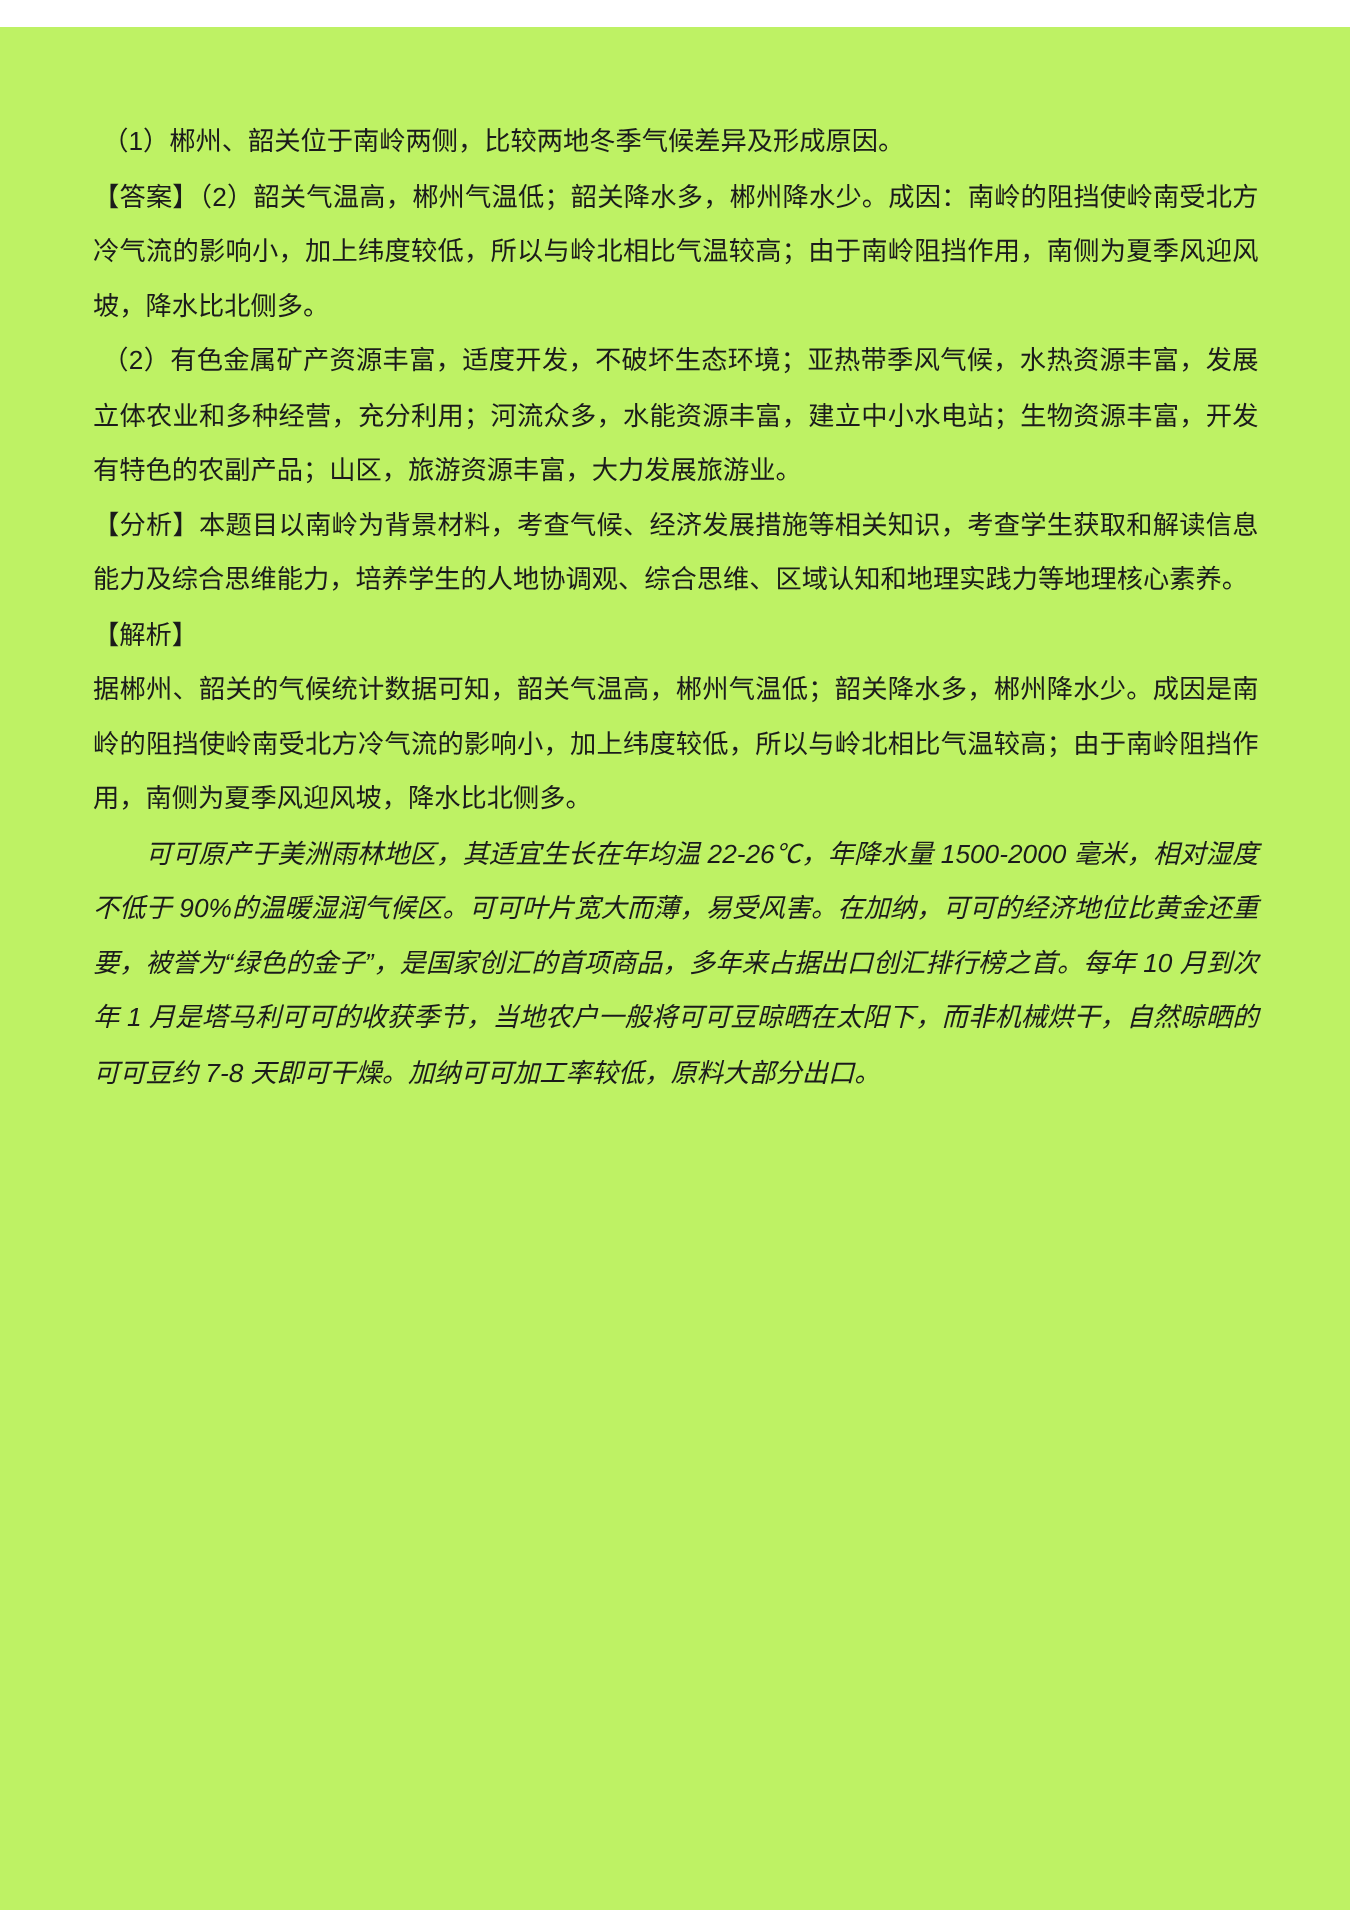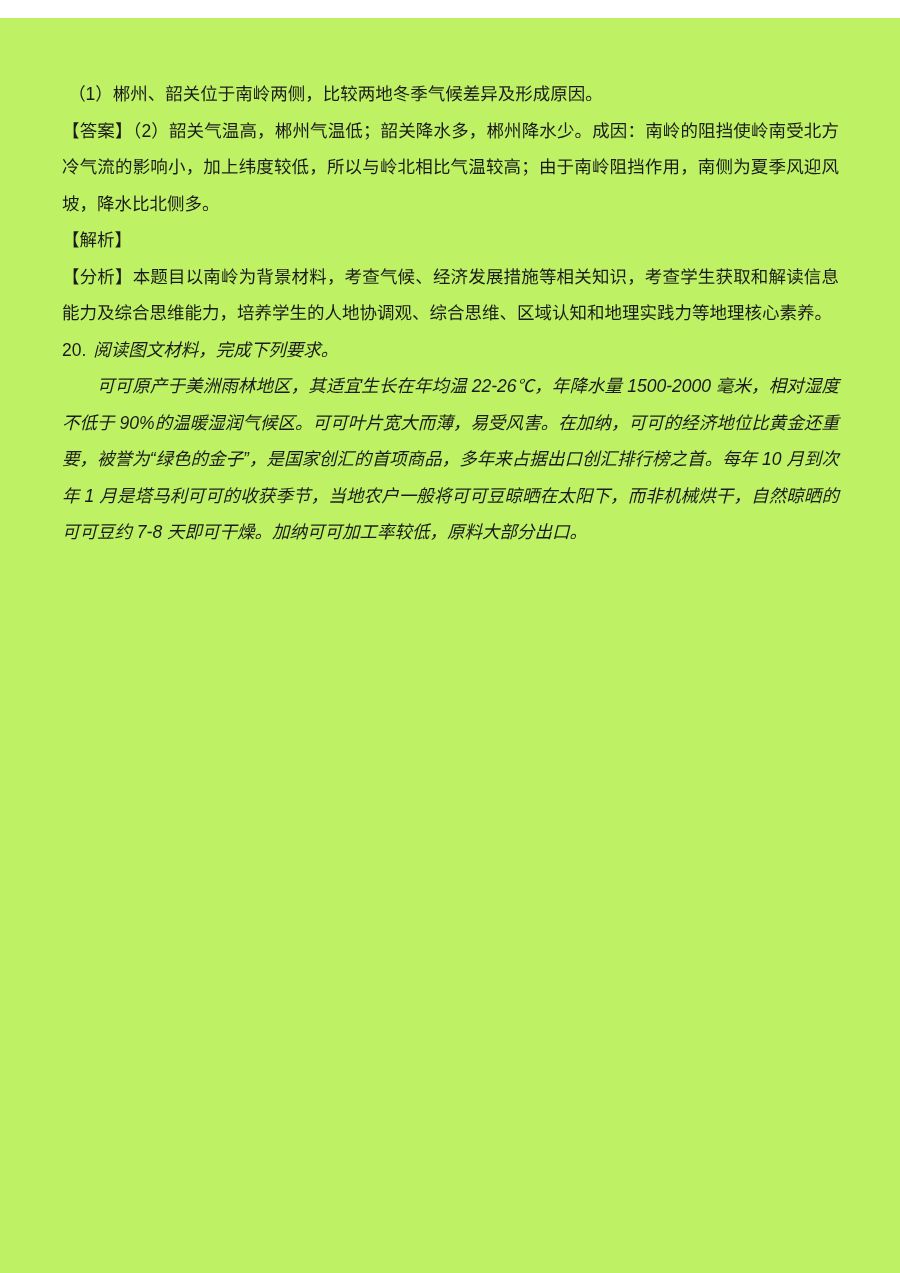--- a/index.html
+++ b/index.html
@@ -50,29 +50,28 @@
 <body>
 
 <div class="page">
   <div class="content">
 
     <p class="sub-question">（1）郴州、韶关位于南岭两侧，比较两地冬季气候差异及形成原因。</p>
 
 
     <p>【答案】（2）韶关气温高，郴州气温低；韶关降水多，郴州降水少。成因：南岭的阻挡使岭南受北方冷气流的影响小，加上纬度较低，所以与岭北相比气温较高；由于南岭阻挡作用，南侧为夏季风迎风坡，降水比北侧多。</p>
 
+    <p class="sub-question">（2）有色金属矿产资源丰富，适度开发，不破坏生态环境；亚热带季风气候，水热资源丰富，发展立体农业和多种经营，充分利用；河流众多，水能资源丰富，建立中小水电站；生物资源丰富，开发有特色的农副产品；山区，旅游资源丰富，大力发展旅游业。</p>
+
+    <p>【分析】本题目以南岭为背景材料，考查气候、经济发展措施等相关知识，考查学生获取和解读信息能力及综合思维能力，培养学生的人地协调观、综合思维、区域认知和地理实践力等地理核心素养。</p>
 
     <p>【解析】</p>
 
-    <p>【分析】本题目以南岭为背景材料，考查气候、经济发展措施等相关知识，考查学生获取和解读信息能力及综合思维能力，培养学生的人地协调观、综合思维、区域认知和地理实践力等地理核心素养。</p>
+
+    <p>据郴州、韶关的气候统计数据可知，韶关气温高，郴州气温低；韶关降水多，郴州降水少。成因是南岭的阻挡使岭南受北方冷气流的影响小，加上纬度较低，所以与岭北相比气温较高；由于南岭阻挡作用，南侧为夏季风迎风坡，降水比北侧多。</p>
 
 
 
-
-
-    <p class="kai">
-      <span class="q-number">20.</span><span>阅读图文材料，完成下列要求。</span>
-    </p>
 
     <p class="kai material">可可原产于美洲雨林地区，其适宜生长在年均温 22-26℃，年降水量 1500-2000 毫米，相对湿度不低于 90%的温暖湿润气候区。可可叶片宽大而薄，易受风害。在加纳，可可的经济地位比黄金还重要，被誉为“绿色的金子”，是国家创汇的首项商品，多年来占据出口创汇排行榜之首。每年 10 月到次年 1 月是塔马利可可的收获季节，当地农户一般将可可豆晾晒在太阳下，而非机械烘干，自然晾晒的可可豆约 7-8 天即可干燥。加纳可可加工率较低，原料大部分出口。</p>
 
   </div>
 </div>
 
 </body></html>

